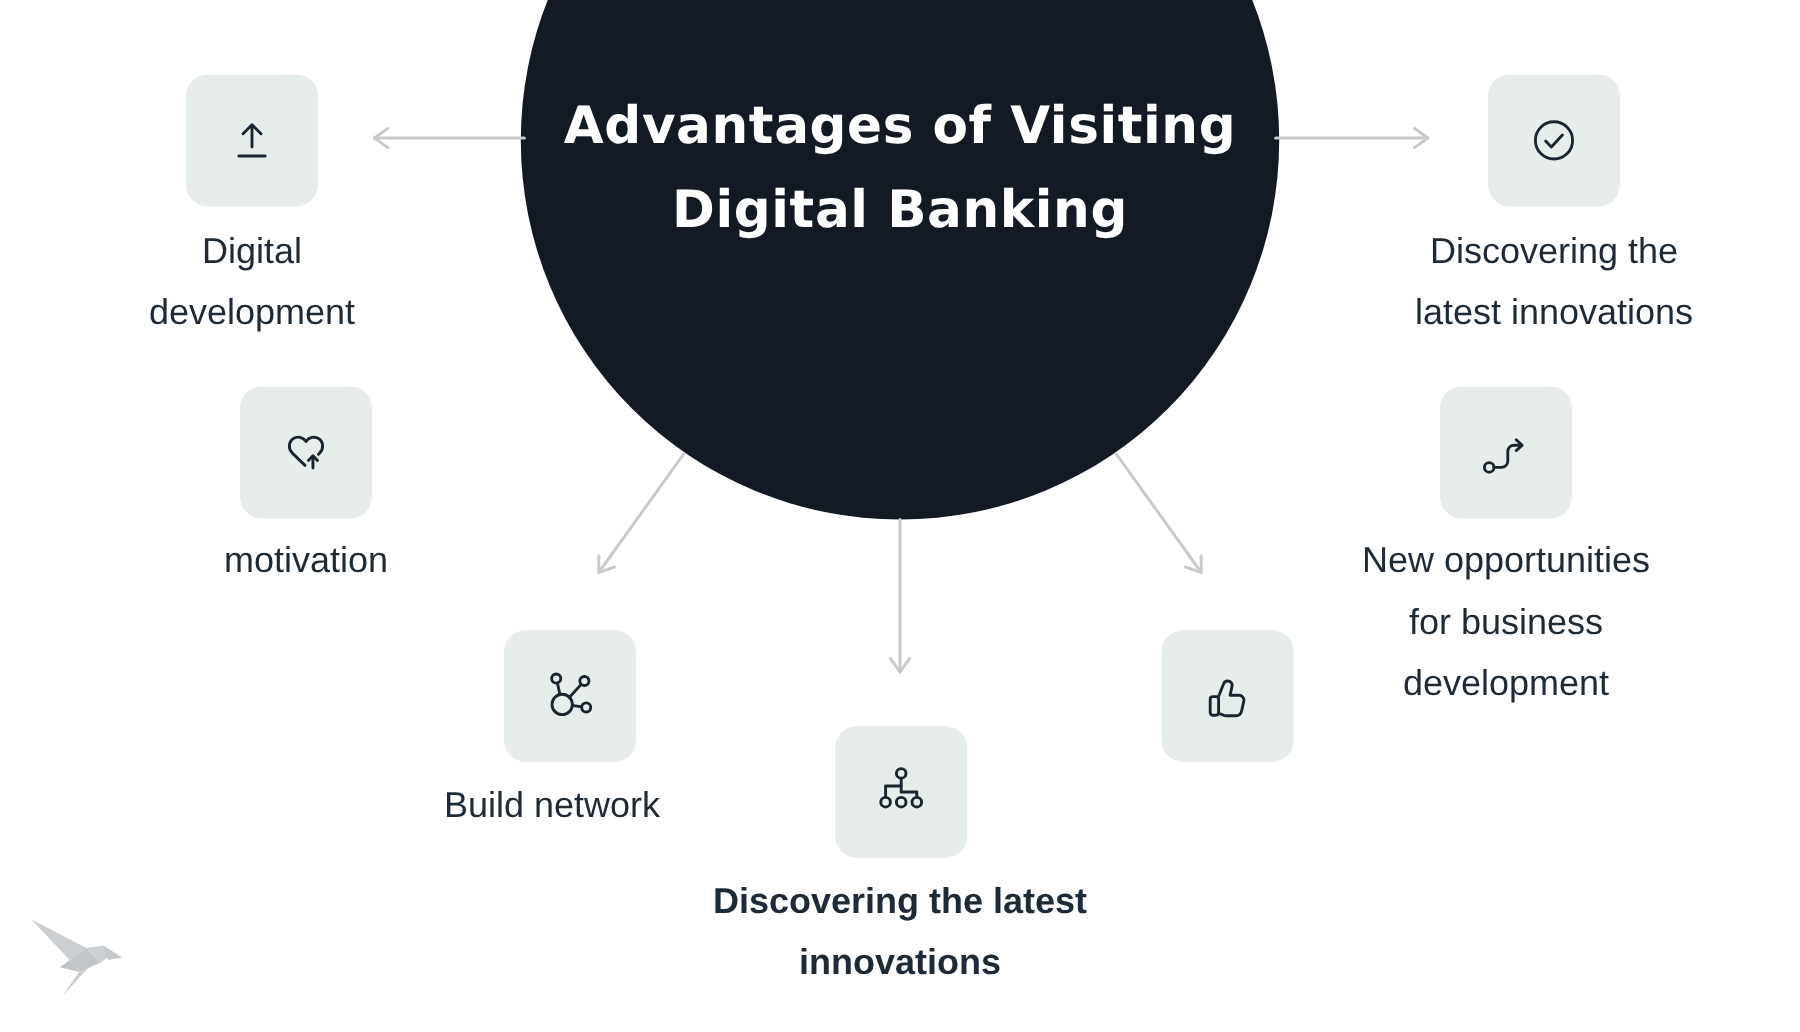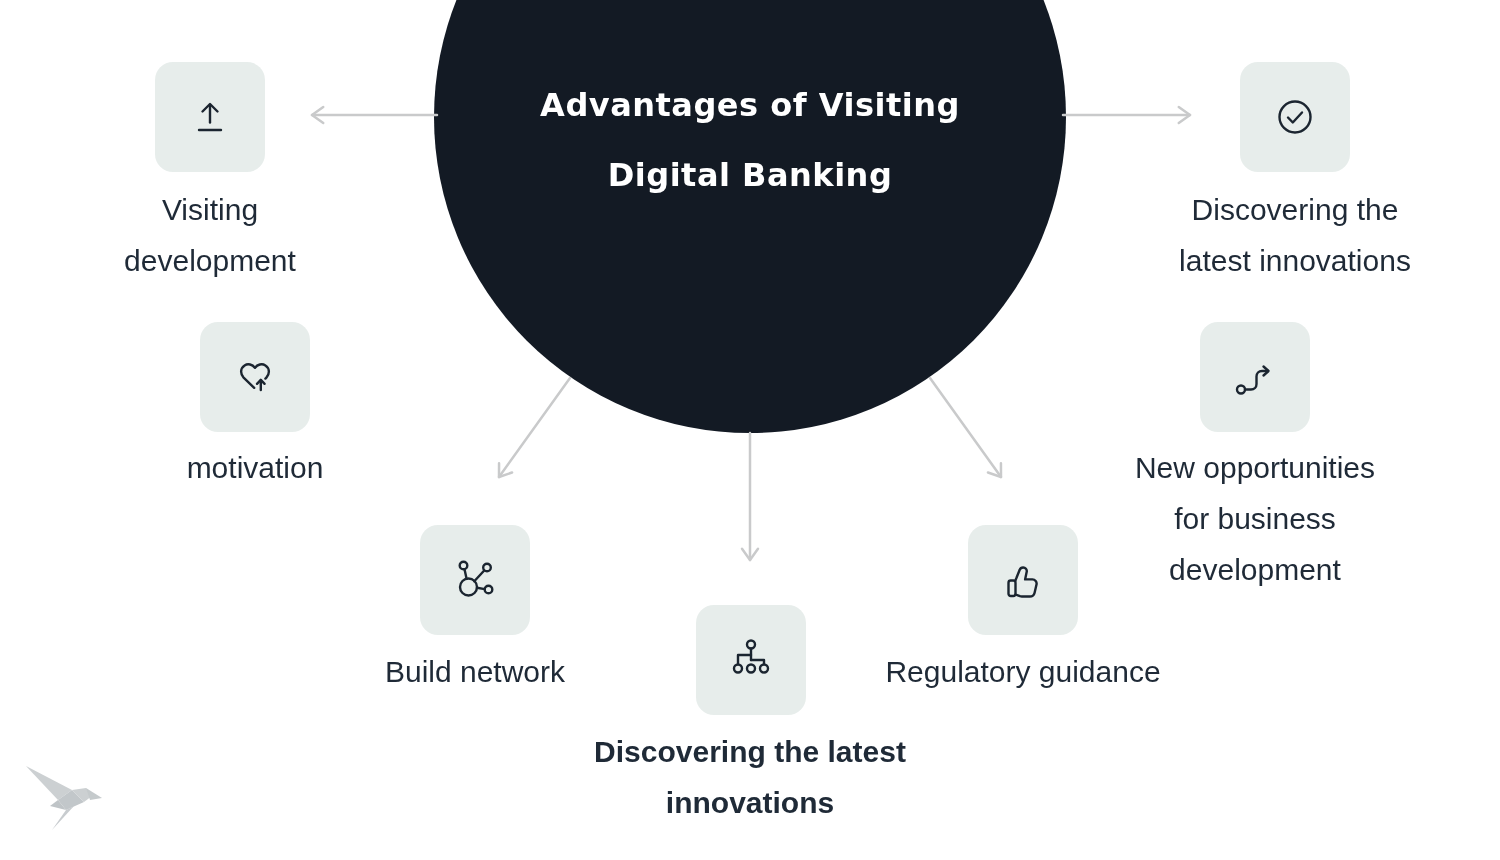--- a/index.html
+++ b/index.html
@@ -23,21 +23,21 @@
   }
   .title {
     position: absolute;
     left: 0;
     right: 0;
     top: 70px;
     text-align: center;
     color: #ffffff;
     font-family: "DejaVu Sans", sans-serif;
     font-weight: 800;
-    font-size: 32px;
+    font-size: 43px;
     line-height: 70px;
     letter-spacing: 0.5px;
   }
   .arrows {
     position: absolute;
     left: 0;
     top: 0;
     width: 1500px;
     height: 860px;
     pointer-events: none;
@@ -103,21 +103,21 @@
   </svg>
 
   <div class="icon-box" style="left:155px; top:62px;">
     <svg viewBox="0 0 56 56">
       <line class="icon-stroke" x1="17" y1="41" x2="39" y2="41"></line>
       <line class="icon-stroke" x1="28" y1="33.5" x2="28" y2="16"></line>
       <polyline class="icon-stroke" points="20.5,22.5 28,15 35.5,22.5"></polyline>
     </svg>
   </div>
   <div class="label" style="left:50px; top:184px; width:320px;">
-    <div>Visiting</div>
+    <div>Digital</div>
     <div>development</div>
   </div>
 
   <div class="icon-box" style="left:1240px; top:62px;">
     <svg viewBox="0 0 56 56">
       <circle class="icon-stroke" cx="28" cy="28" r="15.5"></circle>
       <polyline class="icon-stroke" points="21,28.5 25.8,33.5 35,23.5"></polyline>
     </svg>
   </div>
   <div class="label" style="left:1125px; top:184px; width:340px;">
@@ -140,21 +140,21 @@
     <svg viewBox="0 0 56 56">
       <circle class="icon-stroke" cx="21.5" cy="35" r="8.5"></circle>
       <circle class="icon-stroke" cx="16.5" cy="13.5" r="3.8"></circle>
       <circle class="icon-stroke" cx="40" cy="15.5" r="3.8"></circle>
       <circle class="icon-stroke" cx="41.5" cy="37.5" r="3.8"></circle>
       <line class="icon-stroke" x1="19.6" y1="26.7" x2="17.5" y2="17.2"></line>
       <line class="icon-stroke" x1="27.3" y1="29.3" x2="37.2" y2="18.5"></line>
       <line class="icon-stroke" x1="30" y1="35.8" x2="37.7" y2="37.1"></line>
     </svg>
   </div>
-  <div class="label" style="left:315px; top:646px; width:320px;">
+  <div class="label" style="left:300px; top:646px; width:320px;">
     <div>Build network</div>
   </div>
 
   <div class="icon-box" style="left:696px; top:605px;">
     <svg viewBox="0 0 56 56">
       <circle class="icon-stroke" cx="28" cy="12.5" r="4"></circle>
       <line class="icon-stroke" x1="28" y1="16.5" x2="28" y2="28"></line>
       <polyline class="icon-stroke" points="15,32 15,23 28,23"></polyline>
       <polyline class="icon-stroke" points="28,28 41,28 41,32"></polyline>
       <circle class="icon-stroke" cx="15" cy="36.5" r="4"></circle>
@@ -165,23 +165,20 @@
   <div class="label" style="left:570px; top:726px; width:360px;font-weight:bold;">
     <div>Discovering the latest</div>
     <div>innovations</div>
   </div>
 
   <div class="icon-box" style="left:968px; top:525px;">
     <svg viewBox="0 0 56 56">
       <rect class="icon-stroke" x="13.5" y="28.5" width="7" height="15.5" rx="2.2"></rect>
       <path class="icon-stroke" d="M20.5,42.5 L25,44.2 C25.6,44.4 26.2,44.5 26.8,44.5 L34.8,44.5 C37.1,44.5 39.1,42.9 39.6,40.7 L41.5,32.4 C42.1,29.8 40.1,27.4 37.4,27.4 L30.1,27.4 L31.7,19.8 C32.2,17.5 30.4,15.5 28.1,15.5 C26.6,15.5 25.2,16.4 24.7,17.8 L21.3,26.3 C21,27 20.7,27.6 20.5,28.3"></path>
     </svg>
-  </div>
-  <div class="label" style="left:853px; top:646px; width:340px;">
-    <div>Regulatory guidance</div>
   </div>
 
   <div class="icon-box" style="left:1200px; top:322px;">
     <svg viewBox="0 0 56 56">
       <circle class="icon-stroke" cx="14" cy="40.5" r="4"></circle>
       <path class="icon-stroke" d="M18,40.5 L24,40.5 C27.3,40.5 29.5,38.3 29.5,35 L29.5,27.5 C29.5,24.2 31.7,22 35,22 L41,22"></path>
       <polyline class="icon-stroke" points="36.5,17.5 41.5,22 36.5,26.5"></polyline>
     </svg>
   </div>
   <div class="label" style="left:1085px; top:442px; width:340px;">

